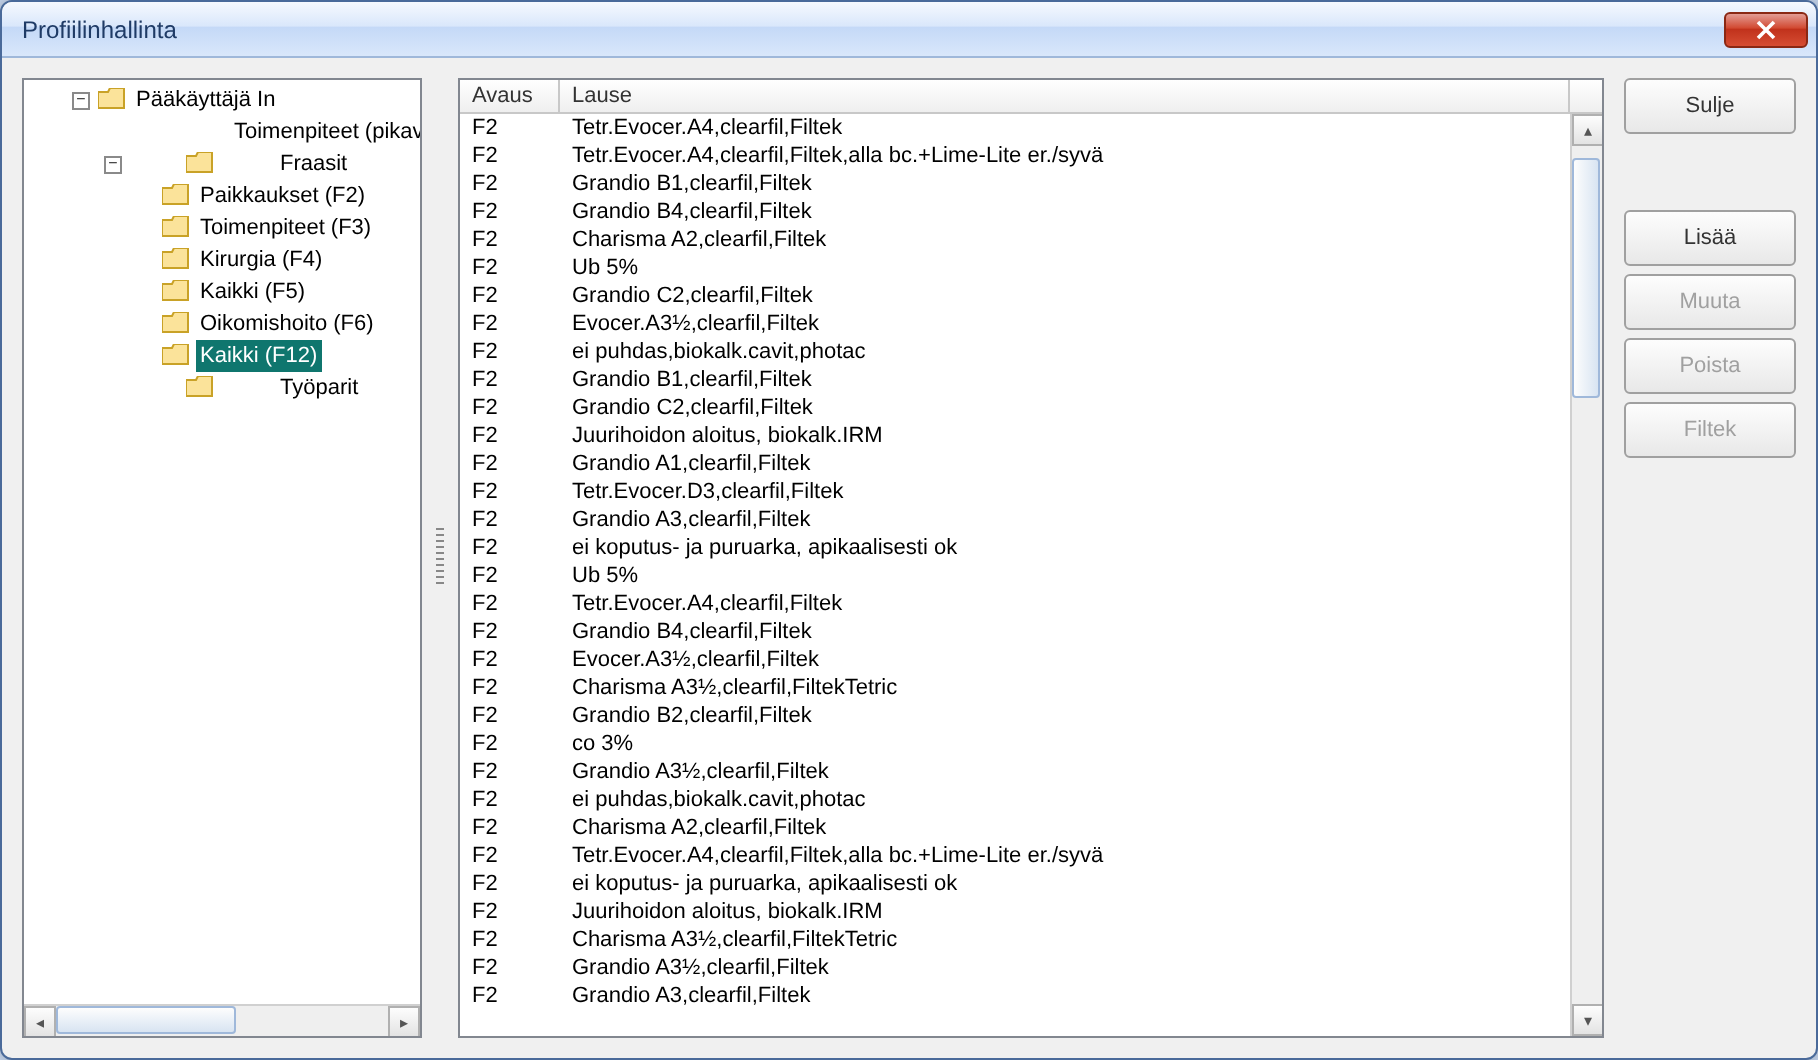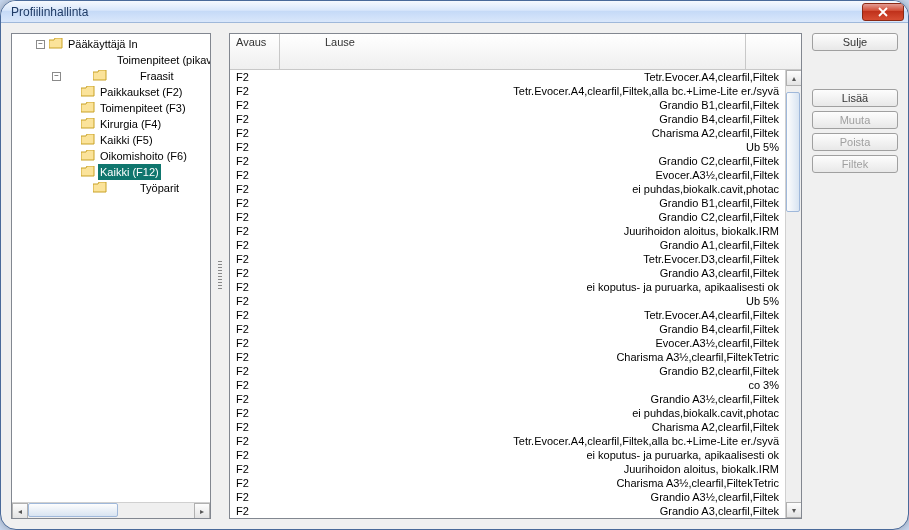--- a/index.html
+++ b/index.html
@@ -1,19 +1,19 @@
 <!DOCTYPE html>
 <html><head>
 <meta charset="utf-8">
 <style>
   * { box-sizing: border-box; margin: 0; padding: 0; }
   html, body { width: 909px; height: 530px; font-family: Tahoma, Arial, sans-serif; font-size: 11px; background: #c8d8f0; overflow: hidden; }
   body { filter: none; }
 
-  .window { width: 909px; height: 530px; border: 1px solid #4a6a9a; background: #f0f0f0; box-shadow: 0 0 8px rgba(0,0,0,0.3); border-radius: 16px; overflow: hidden; display: flex; flex-direction: column; }
+  .window { width: 909px; height: 530px; border: 1px solid #4a6a9a; background: #f0f0f0; box-shadow: 0 0 8px rgba(0,0,0,0.3); border-radius: 6px; overflow: hidden; display: flex; flex-direction: column; }
   .titlebar { height: 28px; background: linear-gradient(#f6f9fe, #d9e7fb 45%, #c4d9f7 46%, #d9e7fb); display: flex; align-items: center; padding: 0 4px 0 10px; border-bottom: 1px solid #9fb8da; }
   .titlebar-text { color: #1f3b66; font-size: 12px; flex: 1; }
   .close-btn { width: 42px; height: 18px; background: linear-gradient(#e39c94, #d1472f 45%, #c0311b 46%, #d64d33); border: 1px solid #8a2814; border-radius: 3px; color: #fff; display: flex; align-items: center; justify-content: center; cursor: default; }
   .close-btn svg { width: 10px; height: 10px; }
 
   .content { flex: 1; padding: 10px; display: flex; gap: 6px; }
   .tree-pane { width: 200px; border: 1px solid #828790; background: #fff; overflow: auto; position: relative; }
   .tree { padding: 2px 0 2px 4px; white-space: nowrap; }
   .tree-node { line-height: 16px; display: flex; align-items: center; height: 16px; }
   .expander { width: 9px; height: 9px; border: 1px solid #8a8a8a; display: inline-flex; align-items: center; justify-content: center; font-size: 8px; line-height: 8px; margin-right: 4px; background: #fff; color: #333; cursor: default; }
@@ -28,38 +28,38 @@
 
   .hscroll { position: absolute; bottom: 0; left: 0; right: 0; height: 16px; background: #f0f0f0; border-top: 1px solid #d0d0d0; display: flex; }
   .hscroll-btn { width: 16px; height: 16px; background: linear-gradient(#fdfdfd,#e3e3e3); border: 1px solid #b0b0b0; display:flex;align-items:center;justify-content:center; font-size:8px; color:#555; }
   .hscroll-track { flex:1; background:#efefef; position:relative; }
   .hscroll-thumb { position:absolute; left:0; top:0; height:14px; width:90px; background: linear-gradient(#fdfdfd,#d8e4f2); border:1px solid #9fb8da; border-radius:2px; }
 
   .splitter { width: 6px; background: #f0f0f0; display:flex; align-items:center; justify-content:center; cursor: col-resize; }
   .splitter-grip { width: 4px; height: 30px; background: repeating-linear-gradient(#888 0 1px, transparent 1px 3px); }
 
   .table-pane { flex: 1; border: 1px solid #828790; background: #fff; display: flex; flex-direction: column; }
-  .table-head { display: flex; background: linear-gradient(#fff,#efefef); border-bottom: 1px solid #c8c8c8; height: 36px; gap: 39px; }
+  .table-head { display: flex; background: linear-gradient(#fff,#efefef); border-bottom: 1px solid #c8c8c8; height: 17px; }
   .th { border-right: 1px solid #c8c8c8; padding: 2px 6px; color: #333; font-size: 11px; cursor: default; }
   .th.avaus { width: 50px; }
   .th.lause { flex: 1; }
   .th.scroll { width: 16px; border-right: none; }
   .table-body-wrap { flex:1; display:flex; overflow:hidden; }
   .table-body { flex:1; overflow: hidden; }
   .tr { display: flex; height: 14px; line-height: 14px; }
   .td { padding: 0 6px; overflow: hidden; white-space: nowrap; text-overflow: clip; }
   .td.avaus { width: 50px; }
-  .td.lause { flex: 1; text-align: right; }
+  .td.lause { flex: 1; }
   .vscroll { width: 16px; background: #f0f0f0; border-left: 1px solid #d0d0d0; display:flex; flex-direction:column; }
   .vscroll-btn { width:16px; height:16px; background: linear-gradient(#fdfdfd,#e3e3e3); border:1px solid #b0b0b0; display:flex;align-items:center;justify-content:center;font-size:8px;color:#555; }
   .vscroll-track { flex:1; background:#efefef; position:relative; }
   .vscroll-thumb { position:absolute; left:0; top:6px; width:14px; height:120px; background: linear-gradient(90deg,#fdfdfd,#d8e4f2); border:1px solid #9fb8da; border-radius:2px; }
 
   .button-col { width: 90px; display: flex; flex-direction: column; gap: 4px; padding-left: 4px; }
-  .btn { height: 18px; background: linear-gradient(#fdfdfd, #e8e8e8); border: 1px solid #a0a0a0; border-radius: 3px; font-size: 11px; color: #333; cursor: default; display:flex; align-items:center; justify-content:center; }
+  .btn { height: 28px; background: linear-gradient(#fdfdfd, #e8e8e8); border: 1px solid #a0a0a0; border-radius: 3px; font-size: 11px; color: #333; cursor: default; display:flex; align-items:center; justify-content:center; }
   .btn.disabled { color: #a0a0a0; }
   .spacer { height: 30px; }
 
   .tree-body { height: calc(100% - 16px); overflow:hidden; }
 </style>
 </head>
 <body>
 
 <div class="window">
   <div class="titlebar">

